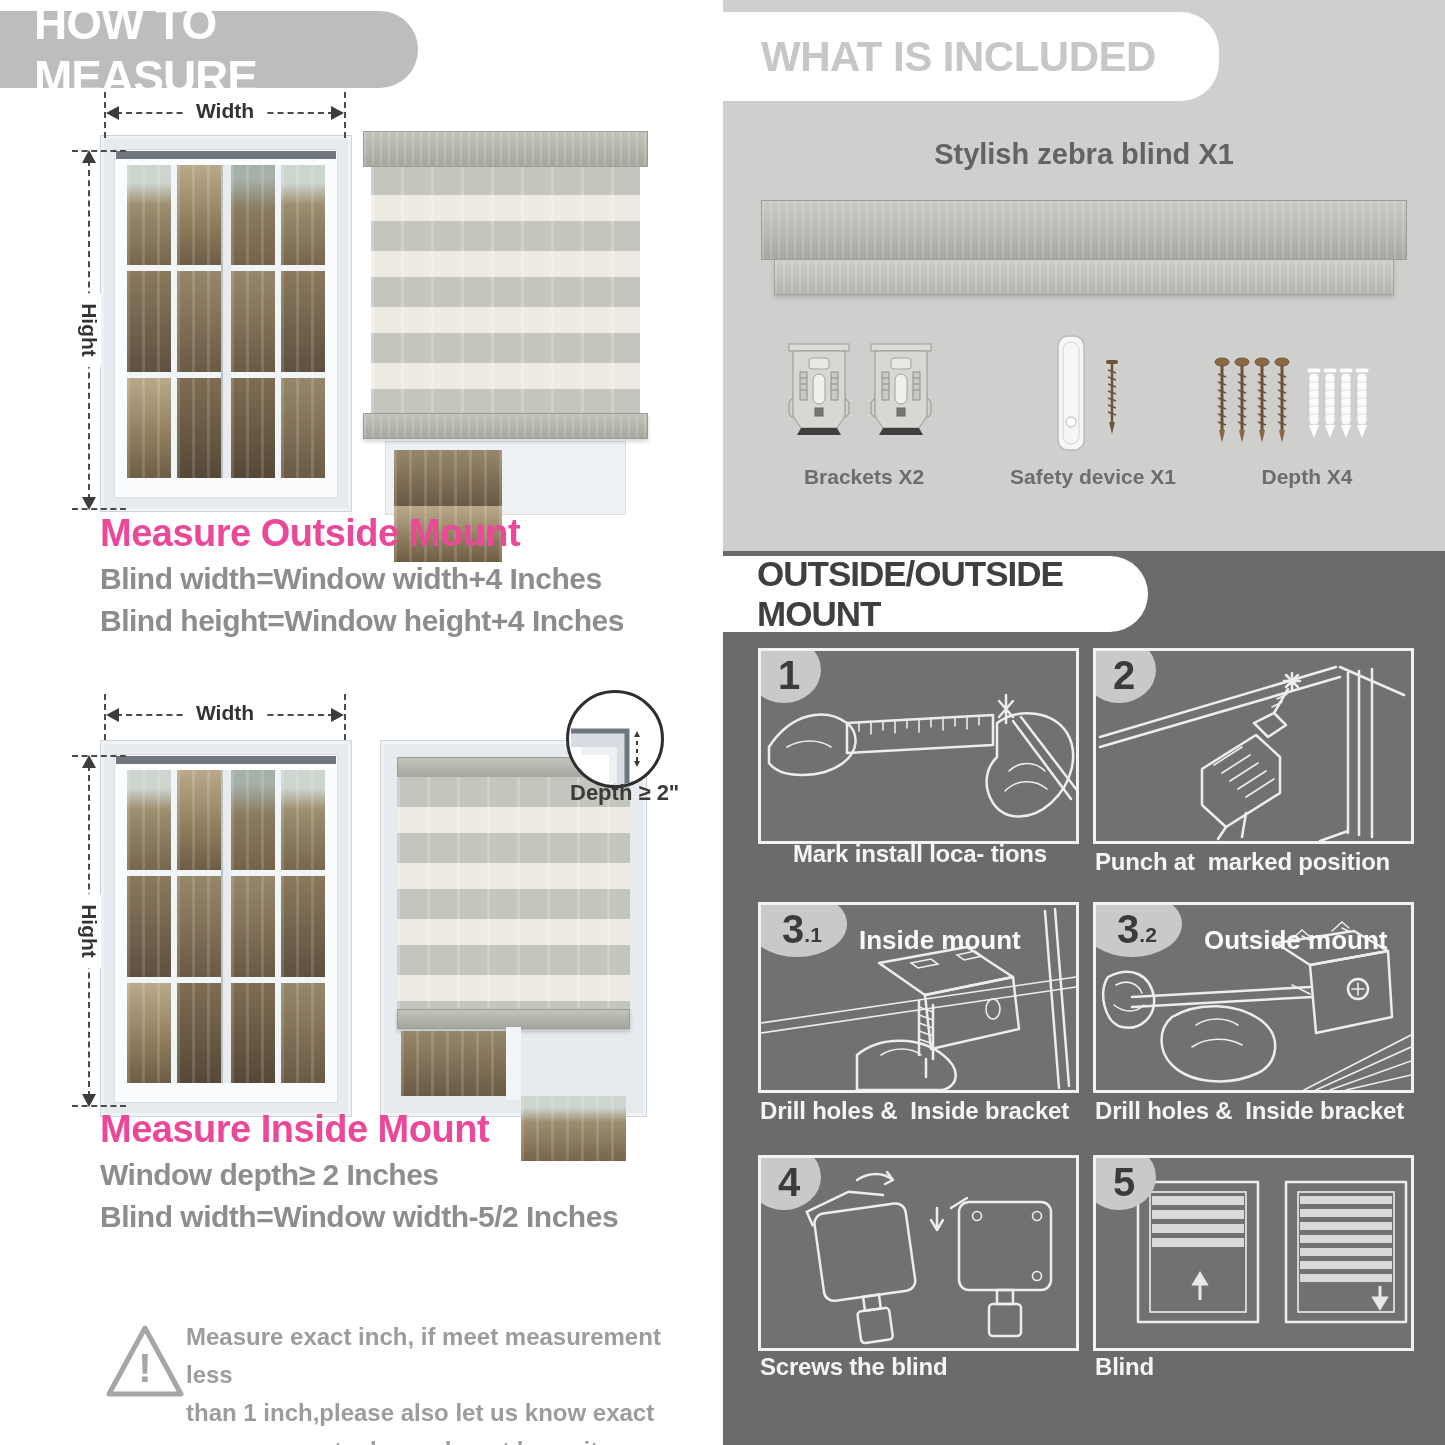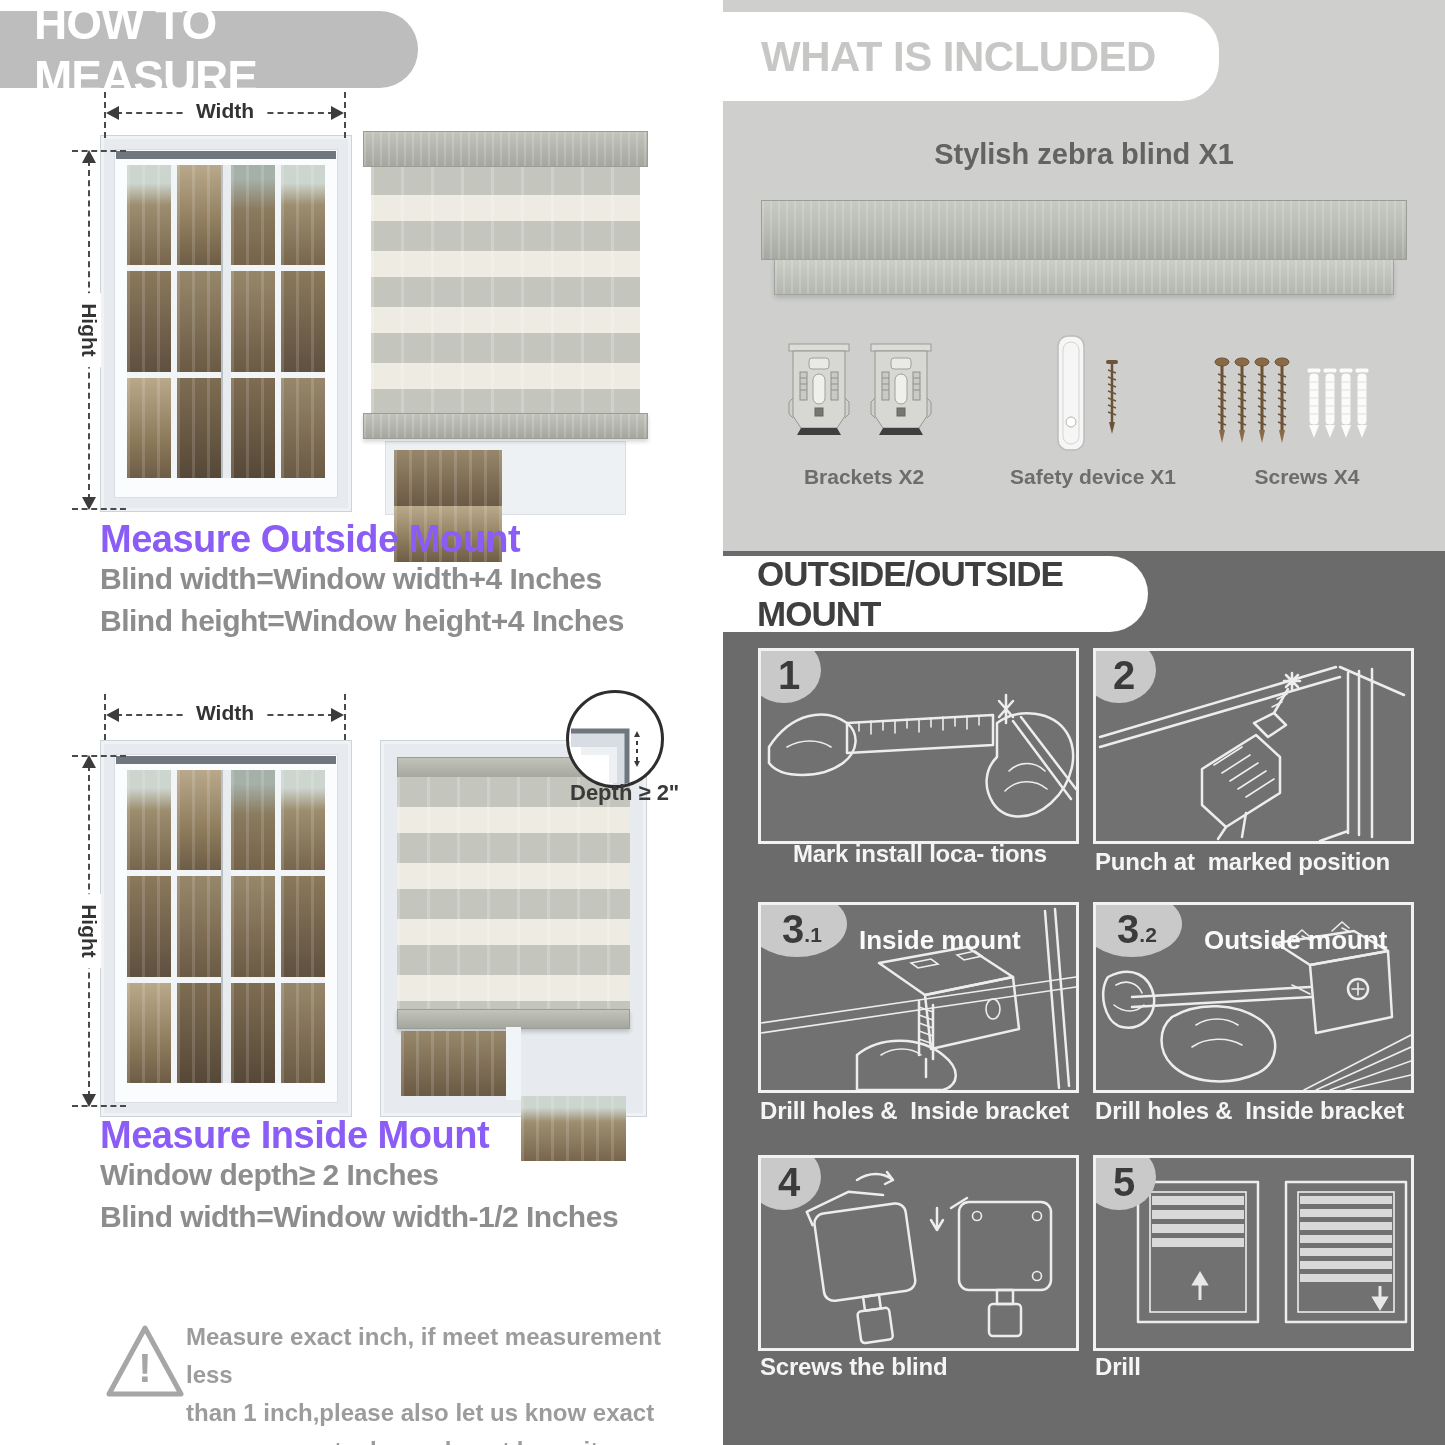--- a/index.html
+++ b/index.html
@@ -11,21 +11,21 @@
                border-radius:0 38px 38px 0;display:flex;align-items:center;}
   .banner-gray span{color:#fff;font-size:46px;font-weight:700;letter-spacing:-1px;padding-left:34px;}
   .sect-light{left:723px;top:0;width:722px;height:551px;background:#cfcfce;}
   .sect-dark{left:723px;top:551px;width:722px;height:894px;background:#6b6b6b;}
   .banner-white{background:#fff;border-radius:0 38px 38px 0;display:flex;align-items:center;}
   .bw1{left:723px;top:12px;width:496px;height:89px;}
   .bw1 span{color:#c7c7c6;font-size:42px;font-weight:700;letter-spacing:-0.5px;padding-left:38px;}
   .bw2{left:723px;top:556px;width:425px;height:76px;}
   .bw2 span{color:#3f3f3f;font-size:35px;font-weight:700;letter-spacing:-1px;padding-left:34px;}
   
-  .title{font-size:38px;font-weight:700;color:#8b5cf6;letter-spacing:-0.5px;margin-top:6px;}
+  .title{font-size:38px;font-weight:700;color:#ec4899;letter-spacing:-0.5px;}
   .rule{font-size:30px;font-weight:700;color:#8d8d8d;letter-spacing:-0.5px;}
   .warn-text{font-size:24px;line-height:38px;font-weight:600;color:#9c9c9c;white-space:pre-line;}
   
   .win{width:250px;height:375px;background:#e7ebef;border:1px solid #ccd3d9;box-shadow:inset 0 0 0 3px #f0f3f6;}
   .win .sash{position:absolute;left:13px;top:13px;right:13px;bottom:13px;background:#fbfcfd;border:1px solid #d9dfe4;}
   .win .head{position:absolute;left:15px;right:15px;top:15px;height:8px;background:#6f767e;}
   .glass{position:absolute;left:26px;top:29px;right:26px;bottom:33px;}
   .door{position:absolute;top:0;bottom:0;display:grid;grid-template-columns:1fr 1fr;
         grid-template-rows:1fr 1fr 1fr;gap:6px;background:#f2f5f7;}
   .doorL{left:0;width:calc(50% - 5px);}
@@ -208,21 +208,21 @@
       <path d="M12,58 L44,58 L44,90" fill="none" stroke="#eef1f4" stroke-width="8"></path>
       <path d="M68,40 L68,72" stroke="#3a3a3a" stroke-width="2" stroke-dasharray="4,4" fill="none"></path>
       <path d="M65,44 L68,38 L71,44 Z" fill="#3a3a3a"></path>
       <path d="M65,68 L68,74 L71,68 Z" fill="#3a3a3a"></path>
     </svg>
   </div>
   <div class="abs" style="left:570px;top:780px;font-size:22px;font-weight:700;color:#3a3a3a;">Depth ≥ 2"</div>
 
   <div class="abs title" style="left:100px;top:1108px;">Measure Inside Mount</div>
   <div class="abs rule" style="left:100px;top:1158px;">Window depth≥ 2 Inches</div>
-  <div class="abs rule" style="left:100px;top:1200px;">Blind width=Window width-1/2 Inches</div>
+  <div class="abs rule" style="left:100px;top:1200px;">Blind width=Window width-5/2 Inches</div>
 
   <svg class="abs" style="left:103px;top:1318px;" width="84" height="88" viewBox="0 0 84 88">
     <path d="M42,10 L78,76 L6,76 Z" fill="none" stroke="#a6a6a6" stroke-width="5" stroke-linejoin="round"></path>
     <text x="42" y="64" text-anchor="middle" font-size="40" font-weight="bold" fill="#a6a6a6" font-family="Liberation Sans, sans-serif">!</text>
   </svg>
   <div class="abs warn-text" style="left:186px;top:1318px;width:480px;">Measure exact inch, if meet measurement less
 than 1 inch,please also let us know exact
 measurement, please do not leave it</div>
 
   <div class="abs banner-white bw1">
@@ -325,21 +325,21 @@
           <rect x="-7" y="18" width="14" height="5" rx="2"></rect>
           <rect x="-5" y="23" width="10" height="52" rx="4"></rect>
           <path d="M-5,32 h10 M-5,40 h10 M-5,48 h10 M-5,56 h10 M-5,64 h10" stroke="#dededb" fill="none"></path>
           <path d="M-5,75 L0,88 L5,75 Z" stroke="none"></path>
         </g>
     </g>
   </svg>
 
   <div class="abs inc-label" style="left:784px;top:465px;width:160px;">Brackets X2</div>
   <div class="abs inc-label" style="left:973px;top:465px;width:240px;">Safety device X1</div>
-  <div class="abs inc-label" style="left:1227px;top:465px;width:160px;">Screws X4</div>
+  <div class="abs inc-label" style="left:1227px;top:465px;width:160px;">Depth X4</div>
 
   <div class="abs banner-white bw2">
     <span>OUTSIDE/OUTSIDE MOUNT</span>
   </div>
 
   <div class="panel" style="left:758px;top:648px;height:190px;">
     <svg width="315" height="190" viewBox="0 0 315 190">
       <path class="ln" d="M8,96 C30,62 64,56 86,72 C98,82 98,100 82,112 C60,128 20,128 8,112 Z"></path>
       <path class="thin" d="M26,96 C40,88 58,88 70,96"></path>
       <path class="ln" d="M86,72 L232,64 M86,102 L232,94 M86,72 L86,102 M232,64 L232,94"></path>
@@ -463,15 +463,15 @@
         <rect x="204" y="90" width="92" height="8"></rect>
           <rect x="204" y="103" width="92" height="8"></rect>
         <rect x="204" y="116" width="92" height="8"></rect>
       </g>
       <path d="M284,128 L284,146 M284,150 L278,140 L290,140 Z" stroke="#e8e8e8" stroke-width="3" fill="#e8e8e8"></path>
     </svg>
     <div class="badge">
         <span class="n">5</span>
       </div>
   </div>
-  <div class="cap" style="left:1095px;top:1353px;width:320px;">Drill</div>
+  <div class="cap" style="left:1095px;top:1353px;width:320px;">Blind</div>
 
 </div>
 
 </body></html>

